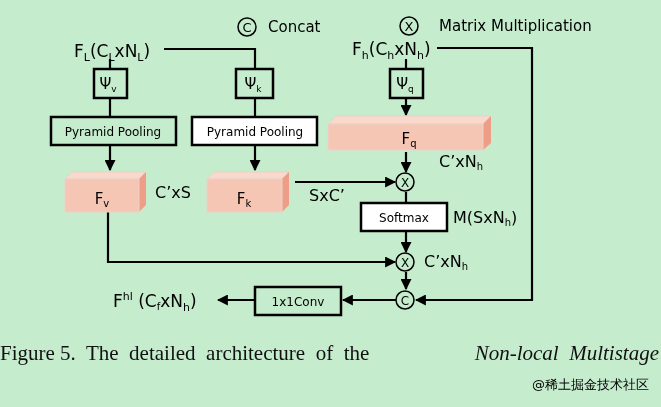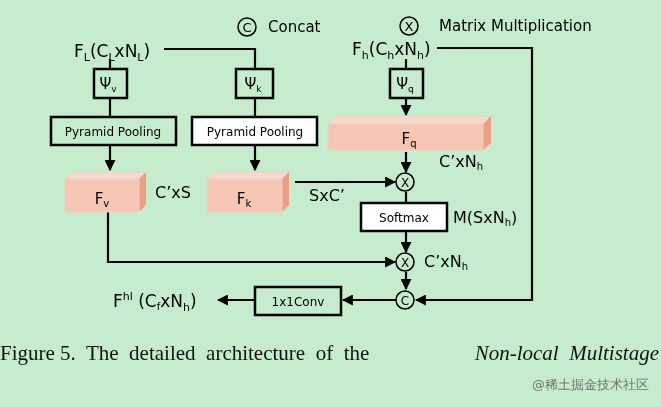--- a/index.html
+++ b/index.html
@@ -2,21 +2,21 @@
 <html><head>
 <meta charset="utf-8">
 <style>
   html, body { margin: 0; padding: 0; }
   body { width: 661px; height: 407px; background: #c6ecce; position: relative; overflow: hidden; font-family: "DejaVu Sans", sans-serif; }
   #diagram { position: absolute; left: 0; top: 0; }
   .caption { position: absolute; left: 0; top: 340px; width: 661px; font-family: "Liberation Serif", serif; font-size: 21px; line-height: 27px; color: #111; }
   .caption .line1 { display: flex; justify-content: space-between; padding-right: 2px; }
   .caption .line2 { position: relative; }
   .caption i { font-style: italic; }
-  .watermark { position: absolute; right: 12px; top: 376px; font-family: "DejaVu Sans", sans-serif; font-size: 13px; color: #737373; }
+  .watermark { position: absolute; right: 12px; top: 376px; font-family: "DejaVu Sans", sans-serif; font-size: 13px; color: #000000; }
 </style>
 </head>
 <body>
 
 <svg id="diagram" width="661" height="335" viewBox="0 0 661 335" xmlns="http://www.w3.org/2000/svg">
   <defs>
     <marker id="arr" viewBox="0 0 10 10" refX="9" refY="5" markerWidth="5" markerHeight="5" orient="auto-start-reverse">
       <path d="M0,0 L10,5 L0,10 z" fill="#000"></path>
     </marker>
   </defs>

